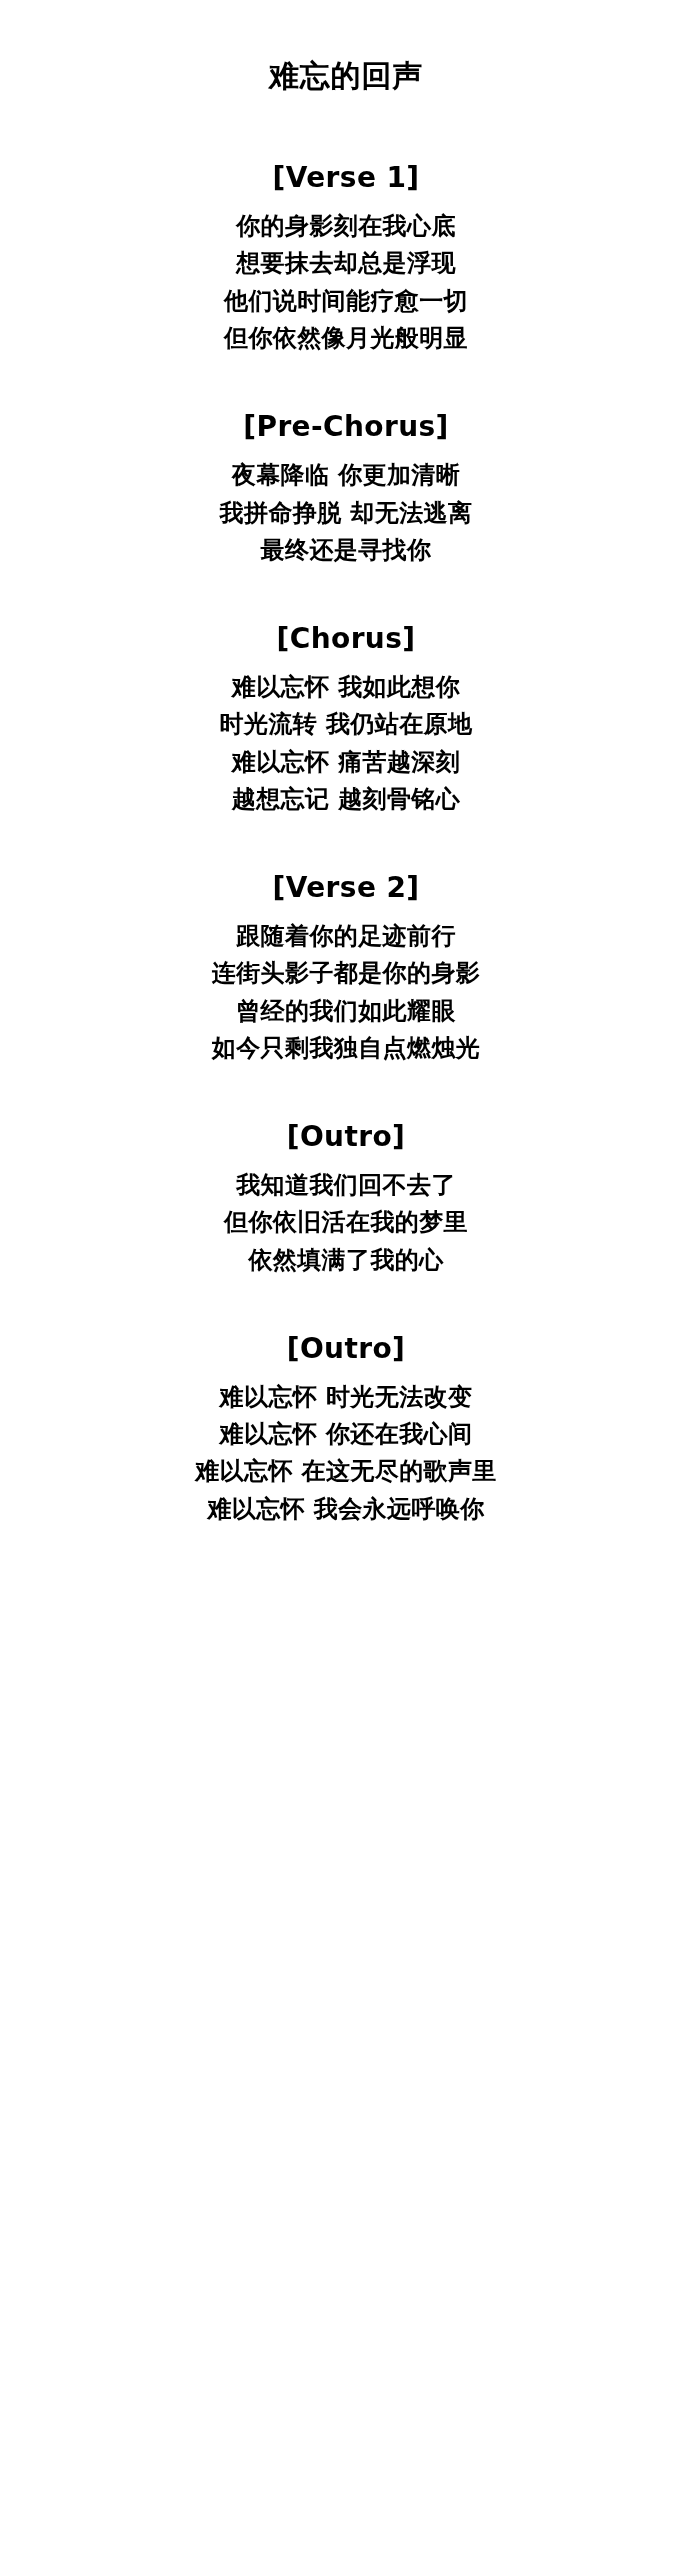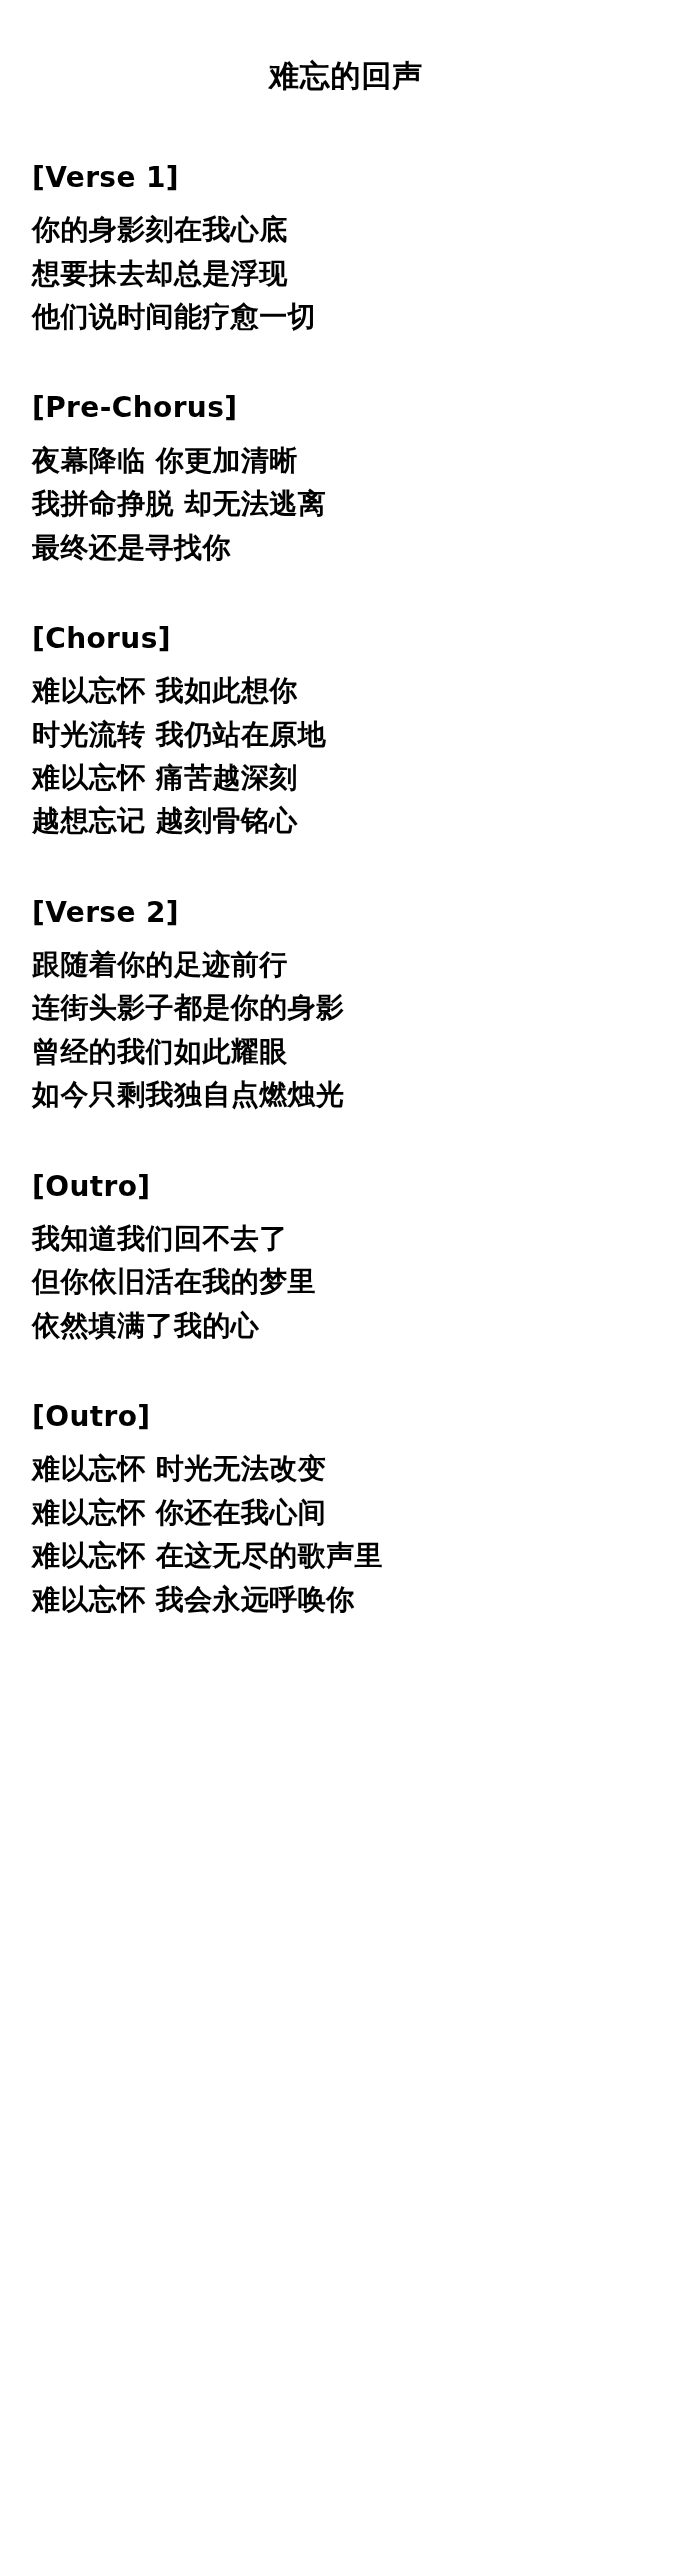--- a/index.html
+++ b/index.html
@@ -25,53 +25,54 @@
   .song-title {
     font-size: 30px;
     font-weight: bold;
     letter-spacing: 0.8px;
     text-align: center;
     margin: 0 0 63px 0;
     line-height: 1.3;
   }
   .section {
     width: 100%;
-    text-align: left;
+    text-align: center;
     margin-bottom: 50px;
   }
   .section:last-child {
     margin-bottom: 0;
   }
   .section-label {
     font-size: 28px;
     font-weight: bold;
     line-height: 1.45;
     margin: 0 0 9.7px 0;
     letter-spacing: 0.4px;
   }
   .lyric-line {
-    font-size: 28px;
+    font-size: 24px;
     font-weight: bold;
     line-height: 1.55;
     margin: 0;
     letter-spacing: 0.4px;
     white-space: pre;
   }
 </style>
 </head>
 <body>
 
 <div class="page">
   <h1 class="song-title">难忘的回声</h1>
   <div class="sections" style="width:100%;">
       <div class="section">
         <div class="section-label">[Verse 1]</div>
         <div class="lyric-line">你的身影刻在我心底</div>
         <div class="lyric-line">想要抹去却总是浮现</div>
         <div class="lyric-line">他们说时间能疗愈一切</div>
+        <div class="lyric-line">但你依然像月光般明显</div>
       </div>
       <div class="section">
         <div class="section-label">[Pre-Chorus]</div>
         <div class="lyric-line">夜幕降临 你更加清晰</div>
         <div class="lyric-line">我拼命挣脱 却无法逃离</div>
         <div class="lyric-line">最终还是寻找你</div>
       </div>
       <div class="section">
         <div class="section-label">[Chorus]</div>
         <div class="lyric-line">难以忘怀 我如此想你</div>

